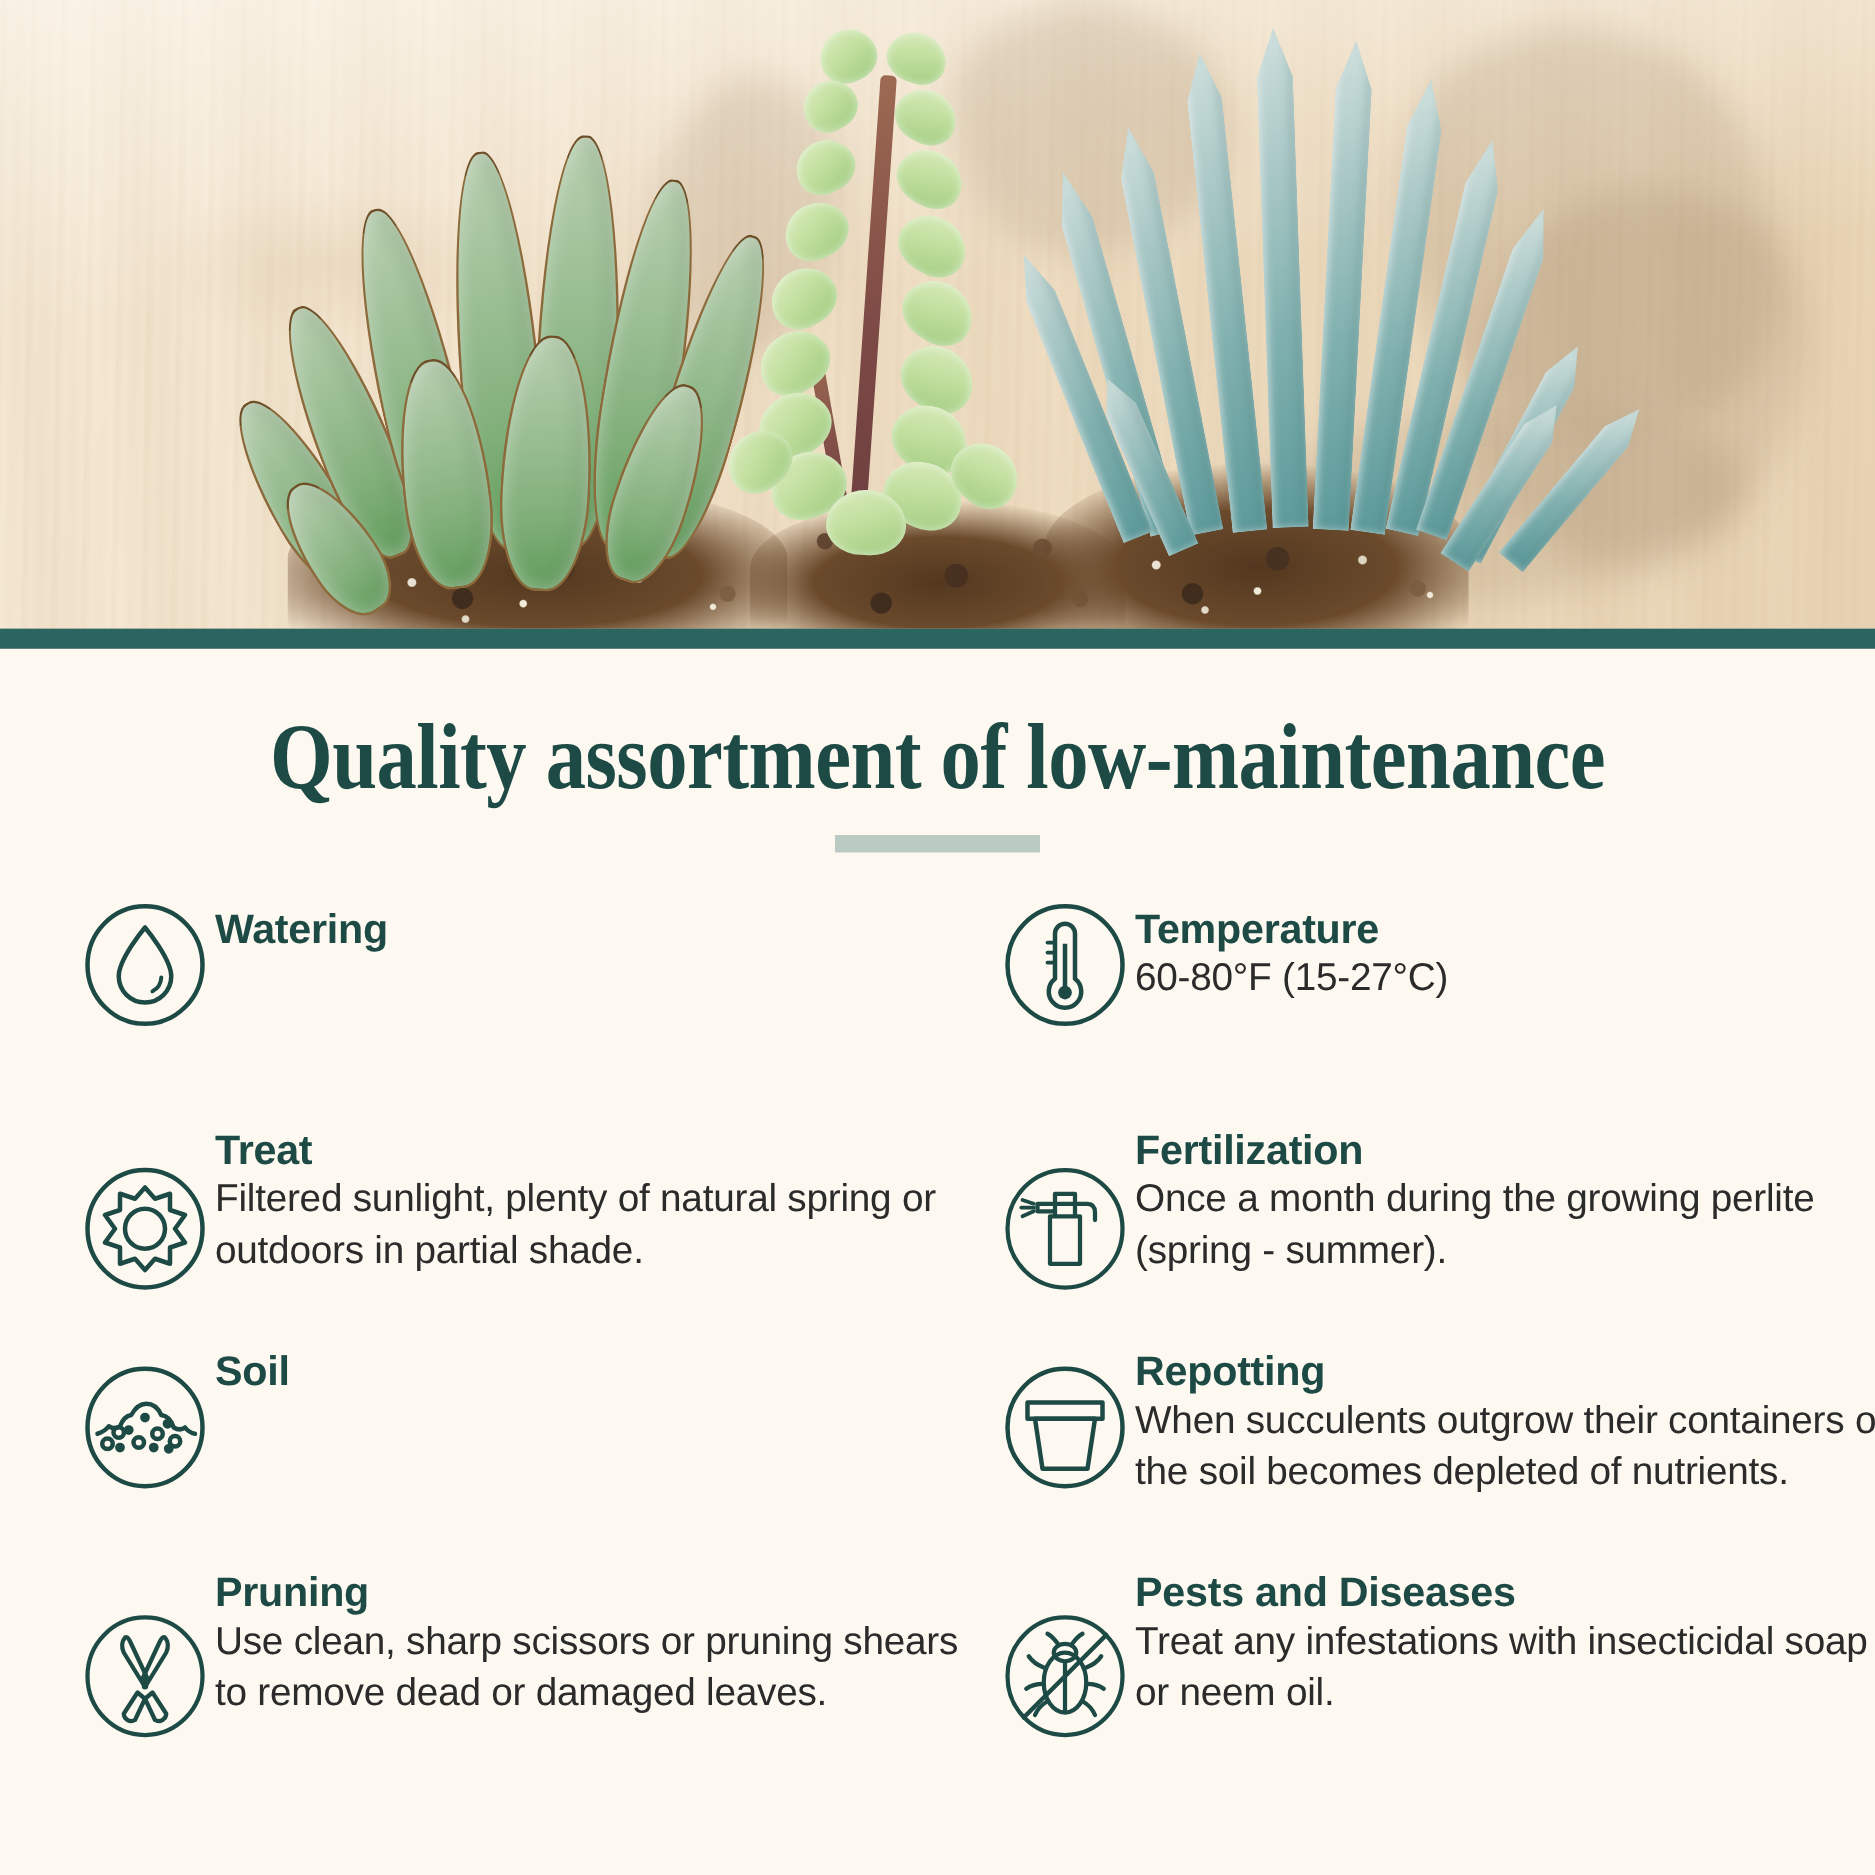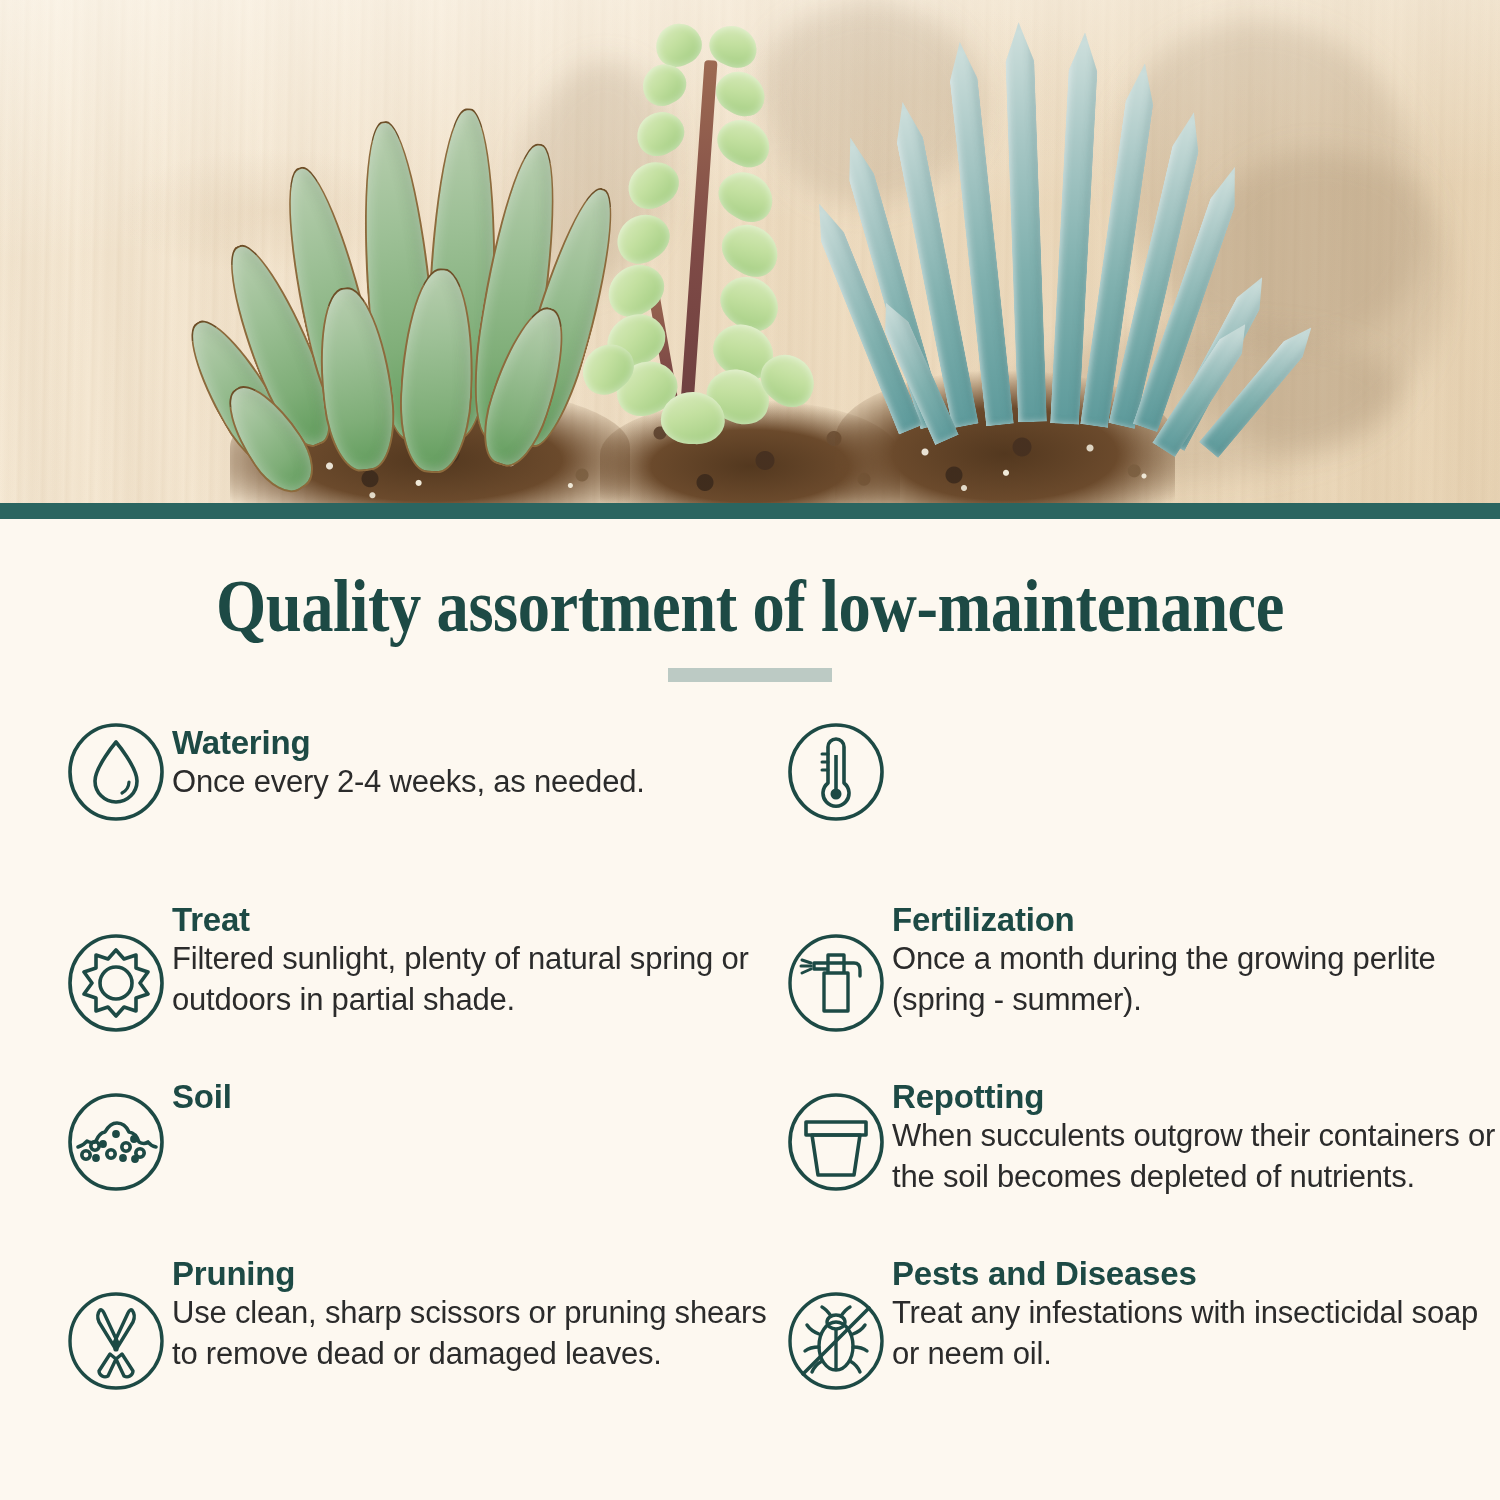--- a/index.html
+++ b/index.html
@@ -152,21 +152,21 @@
     width: 164px;
     height: 14px;
     margin: 22px auto 0;
     background: #bccac4;
   }
 
   .grid {
     margin-top: 36px;
     display: grid;
     grid-template-columns: 720px 720px;
-    column-gap: 0px;
+    column-gap: 16px;
     padding-left: 60px;
   }
 
   .col { display: flex; flex-direction: column; }
 
   .item {
     display: flex;
     align-items: flex-start;
     min-height: 177px;
   }
@@ -298,21 +298,20 @@
         <div class="item">
           <div class="icon-wrap">
             <svg width="100" height="100" viewBox="0 0 100 100" fill="none" stroke="#1d4a45" stroke-width="3.6">
               <ellipse cx="50" cy="50" rx="46" ry="47"></ellipse>
               <path d="M50 20 C50 20 29 45 29 59 a21 21 0 0 0 42 0 C71 45 50 20 50 20 Z" stroke-linejoin="round"></path>
               <path d="M63 60 a13 13 0 0 1 -7 11" stroke-linecap="round" stroke-width="3.2"></path>
             </svg>
           </div>
           <div class="txt">
             <div class="head">Watering</div>
-            <div class="desc">Once every 2-4 weeks, as needed.</div>
           </div>
         </div>
 
         <div class="item">
           <div class="icon-wrap">
             <svg width="100" height="100" viewBox="0 0 100 100" fill="none" stroke="#1d4a45" stroke-width="3.6">
               <ellipse cx="50" cy="50" rx="46" ry="47"></ellipse>
               <path d="M50 17 L58 26 L70 22 L70 35 L82 39 L74 50 L82 61 L70 65 L70 78 L58 74 L50 83 L42 74 L30 78 L30 65 L18 61 L26 50 L18 39 L30 35 L30 22 L42 26 Z" stroke-linejoin="round"></path>
               <circle cx="50" cy="50" r="16"></circle>
             </svg>
@@ -371,20 +370,24 @@
             <svg width="100" height="100" viewBox="0 0 100 100" fill="none" stroke="#1d4a45" stroke-width="3.6">
               <ellipse cx="50" cy="50" rx="46" ry="47"></ellipse>
               <path d="M50 17 a8 8 0 0 1 8 8 v36 a13 13 0 1 1 -16 0 V25 a8 8 0 0 1 8 -8 Z" stroke-linejoin="round"></path>
               <line x1="50" y1="33" x2="50" y2="68"></line>
               <circle cx="50" cy="72" r="5.5" fill="#1d4a45" stroke="none"></circle>
               <line x1="36" y1="32" x2="42" y2="32" stroke-linecap="round" stroke-width="3"></line>
               <line x1="36" y1="40" x2="42" y2="40" stroke-linecap="round" stroke-width="3"></line>
               <line x1="36" y1="48" x2="42" y2="48" stroke-linecap="round" stroke-width="3"></line>
             </svg>
           </div>
+          <div class="txt">
+            <div class="head">Temperature</div>
+            <div class="desc">60-80°F (15-27°C)</div>
+          </div>
         </div>
 
         <div class="item">
           <div class="icon-wrap">
             <svg width="100" height="100" viewBox="0 0 100 100" fill="none" stroke="#1d4a45" stroke-width="3.4">
               <ellipse cx="50" cy="50" rx="46" ry="47"></ellipse>
               <path d="M42 22 h16 v8 h-16 Z" stroke-linejoin="round"></path>
               <path d="M42 30 h-14 v6 h14" stroke-linejoin="round"></path>
               <path d="M58 30 h10 q6 0 6 7 l0 6" stroke-linejoin="round" stroke-linecap="round"></path>
               <path d="M38 40 h24 v38 h-24 Z" stroke-linejoin="round"></path>

